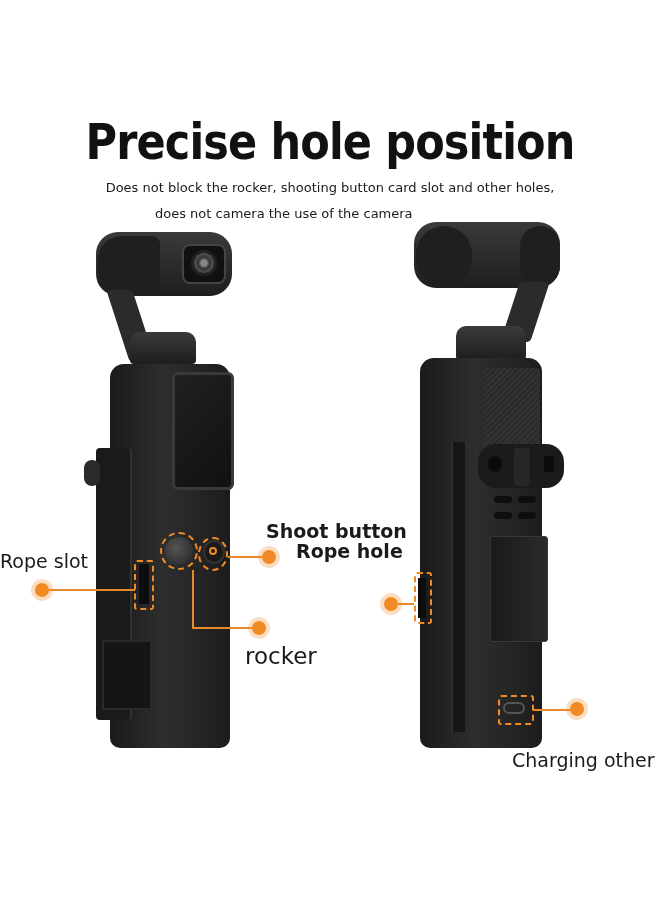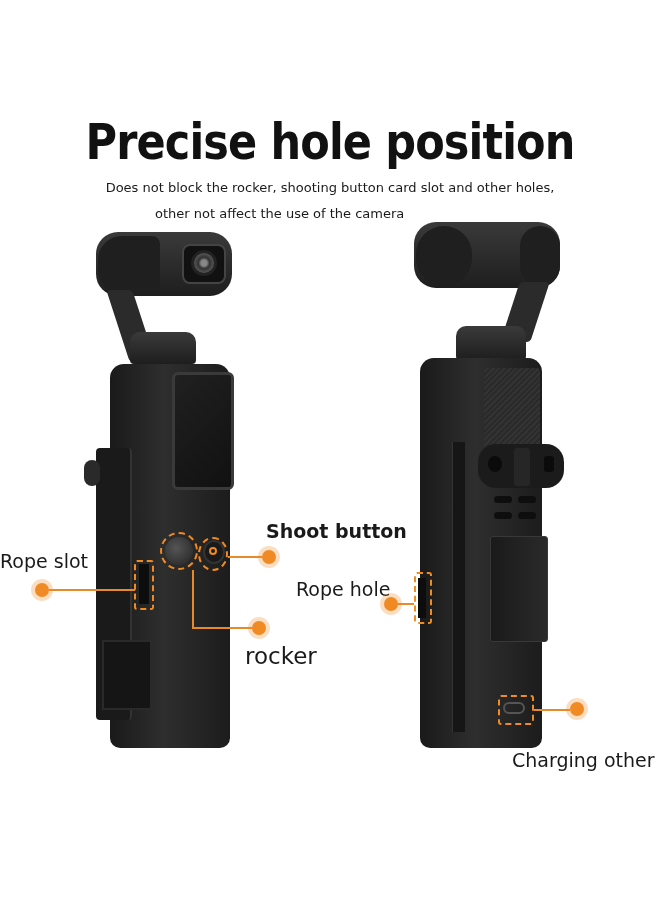--- a/index.html
+++ b/index.html
@@ -34,21 +34,21 @@
   .carbon {
     background: repeating-linear-gradient(135deg,#2a2a2a 0 2px,#333 2px 4px);
     border-radius: 4px;
   }
 </style>
 </head>
 <body>
 
 <div class="abs title">Precise hole position</div>
 <div class="abs subtitle" style="left:0;width:660px;top:180px;">Does not block the rocker, shooting button card slot and other holes,</div>
-<div class="abs subtitle" style="left:155px;top:206px;text-align:left;">other not affect the use of the camera</div>
+<div class="abs subtitle" style="left:155px;top:206px;text-align:left;">does not camera the use of the camera</div>
 
 <div>
 
   <div class="abs gimbal-head" style="left:96px;top:232px;width:136px;height:64px;"></div>
   <div class="abs dark" style="left:98px;top:236px;width:62px;height:58px;border-radius:24px 8px 8px 24px;"></div>
   <div class="abs" style="left:182px;top:244px;width:44px;height:40px;background:#111;border-radius:8px;border:2px solid #444;box-sizing:border-box;"></div>
   <div class="abs lens-outer" style="left:191px;top:250px;width:26px;height:26px;background:radial-gradient(circle,#888 0 20%,#333 40%,#555 70%);"></div>
 
   <div class="abs mid" style="left:118px;top:290px;width:26px;height:72px;transform:skewX(18deg);border-radius:4px;"></div>
 
@@ -110,19 +110,19 @@
   <div class="abs" style="left:490px;top:536px;width:56px;height:104px;background:linear-gradient(90deg,#1a1a1a,#2a2a2a);border:1px solid #383838;border-radius:3px;"></div>
 
   <div class="abs" style="left:418px;top:578px;width:8px;height:40px;background:#0d0d0d;"></div>
 
   <div class="abs" style="left:503px;top:702px;width:22px;height:12px;border:2px solid #555;border-radius:6px;box-sizing:border-box;"></div>
 </div>
 
 <div class="abs dash" style="left:414px;top:572px;width:18px;height:52px;"></div>
 <div class="abs dash" style="left:498px;top:695px;width:36px;height:30px;"></div>
 
-<div class="abs label" style="left:296px;top:578px;">Rope hole</div>
+<div class="abs label" style="left:296px;top:540px;font-weight:bold;">Rope hole</div>
 <div class="abs dot" style="left:384px;top:597px;"></div>
 <div class="abs line" style="left:398px;top:603px;width:16px;height:2px;"></div>
 
 <div class="abs line" style="left:534px;top:709px;width:36px;height:2px;"></div>
 <div class="abs dot" style="left:570px;top:702px;"></div>
 <div class="abs label" style="left:512px;top:749px;">Charging other</div>
 
 </body></html>

